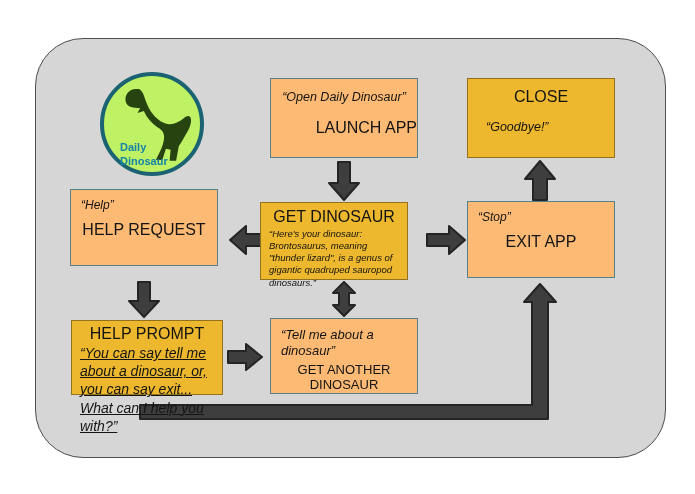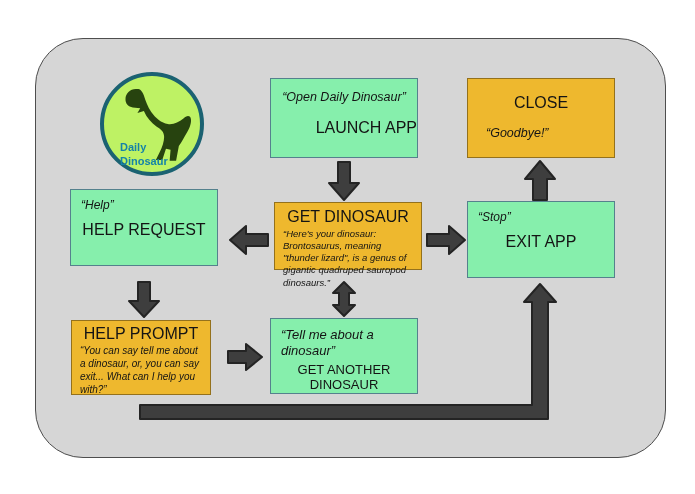--- a/index.html
+++ b/index.html
@@ -18,41 +18,41 @@
     position:absolute;left:100px;top:72px;width:104px;height:104px;border-radius:50%;
     background:#bef264;border:4px solid #1b6272;box-sizing:border-box;z-index:2;
   }
   .logo svg{position:absolute;left:4px;top:2px;width:92px;height:92px;}
   .logo-text{
     position:absolute;left:16px;top:64px;z-index:3;
     font-weight:bold;font-size:11px;line-height:14px;color:#1583a8;
   }
   
   .node{position:absolute;box-sizing:border-box;z-index:2;}
-  .teal{background:#86efac;border:1px solid #55818d;}
+  .teal{background:#fdba74;border:1px solid #55818d;}
   .yellow{background:#eeb82e;border:1px solid #94711c;}
   .quote{font-style:italic;font-size:12px;}
   .label{font-size:16px;}
   .node-launch{left:270px;top:78px;width:148px;height:80px;}
   .node-launch .quote{text-align:center;padding-top:11px;font-size:12.5px;}
   .node-launch .label{text-align:right;margin-top:15px;}
   .node-close{left:467px;top:78px;width:148px;height:80px;}
-  .node-close .label{text-align:center;padding-top:15px;}
+  .node-close .label{text-align:center;padding-top:9px;}
   .node-close .quote{padding:14px 0 0 18px;font-size:12.5px;}
   .node-help-request{left:70px;top:189px;width:148px;height:77px;}
   .node-exit{left:467px;top:201px;width:148px;height:77px;}
   .corner-quote{padding:8px 0 0 10px;font-size:12px;}
   .node-help-request .label,.node-exit .label{text-align:center;margin-top:9px;}
-  .node-get-dino{left:274px;top:202px;width:148px;height:68px;}
+  .node-get-dino{left:260px;top:202px;width:148px;height:78px;}
   .node-get-dino .label{text-align:center;padding-top:5px;}
   .body-text{font-style:italic;line-height:1.28;}
   .node-get-dino .body-text{font-size:9.5px;padding:2px 6px 0 8px;}
-  .node-help-prompt{left:71px;top:320px;width:140px;height:75px;}
+  .node-help-prompt{left:71px;top:320px;width:152px;height:75px;}
   .node-help-prompt .label{text-align:center;padding-top:4px;}
-  .node-help-prompt .body-text{font-size:10px;padding:1px 5px 0 8px;line-height:1.3;}
+  .node-help-prompt .body-text{font-size:14px;padding:1px 5px 0 8px;line-height:1.3;text-decoration:underline;}
   .node-get-another{left:270px;top:318px;width:148px;height:76px;}
   .node-get-another .quote{padding:8px 0 0 10px;font-size:13px;line-height:1.25;max-width:105px;}
   .node-get-another .label{text-align:center;margin-top:2px;font-size:13px;line-height:1.2;}
 </style>
 </head>
 <body>
 
 <div class="canvas">
   <div class="container"></div>
 

